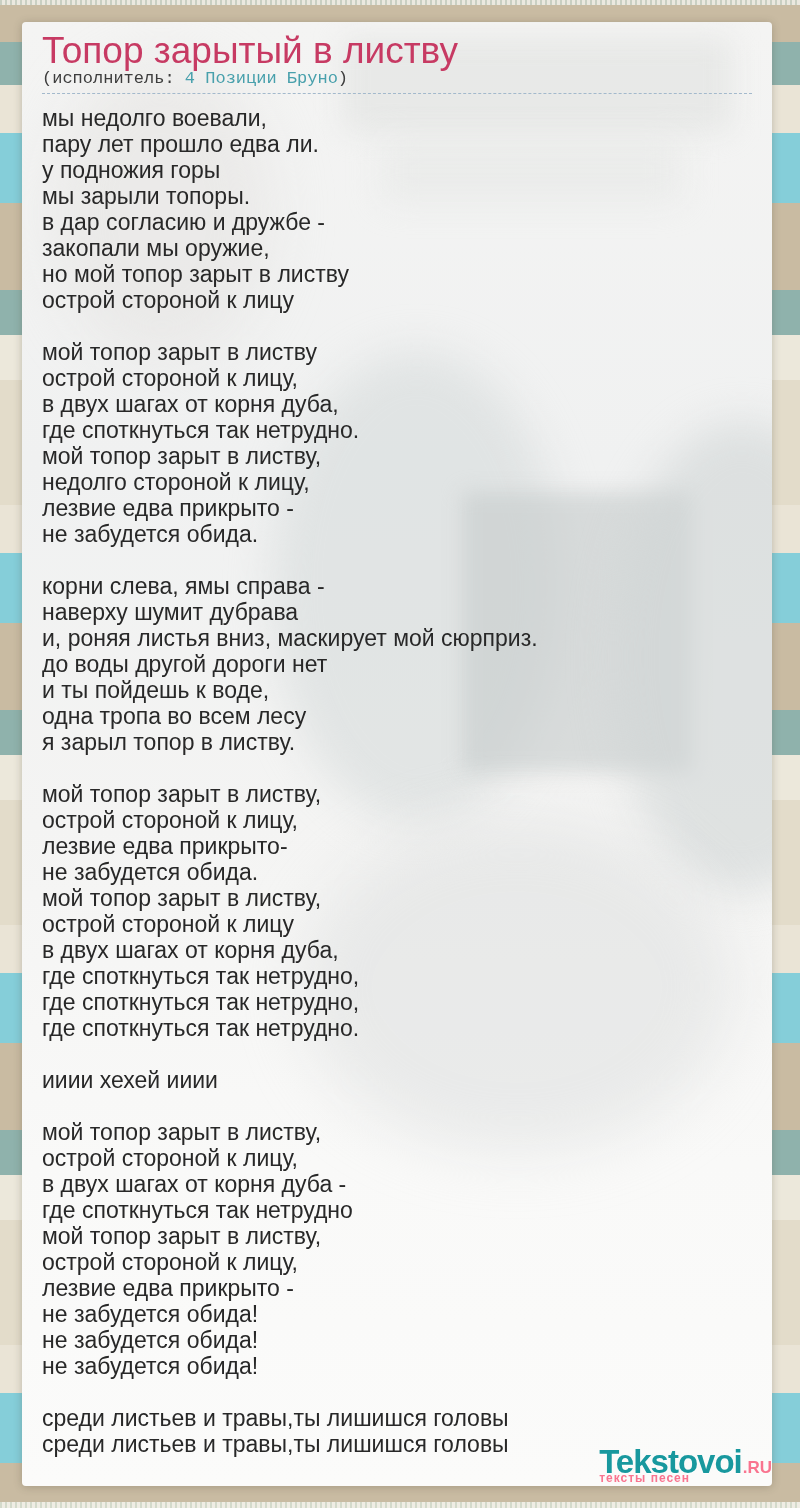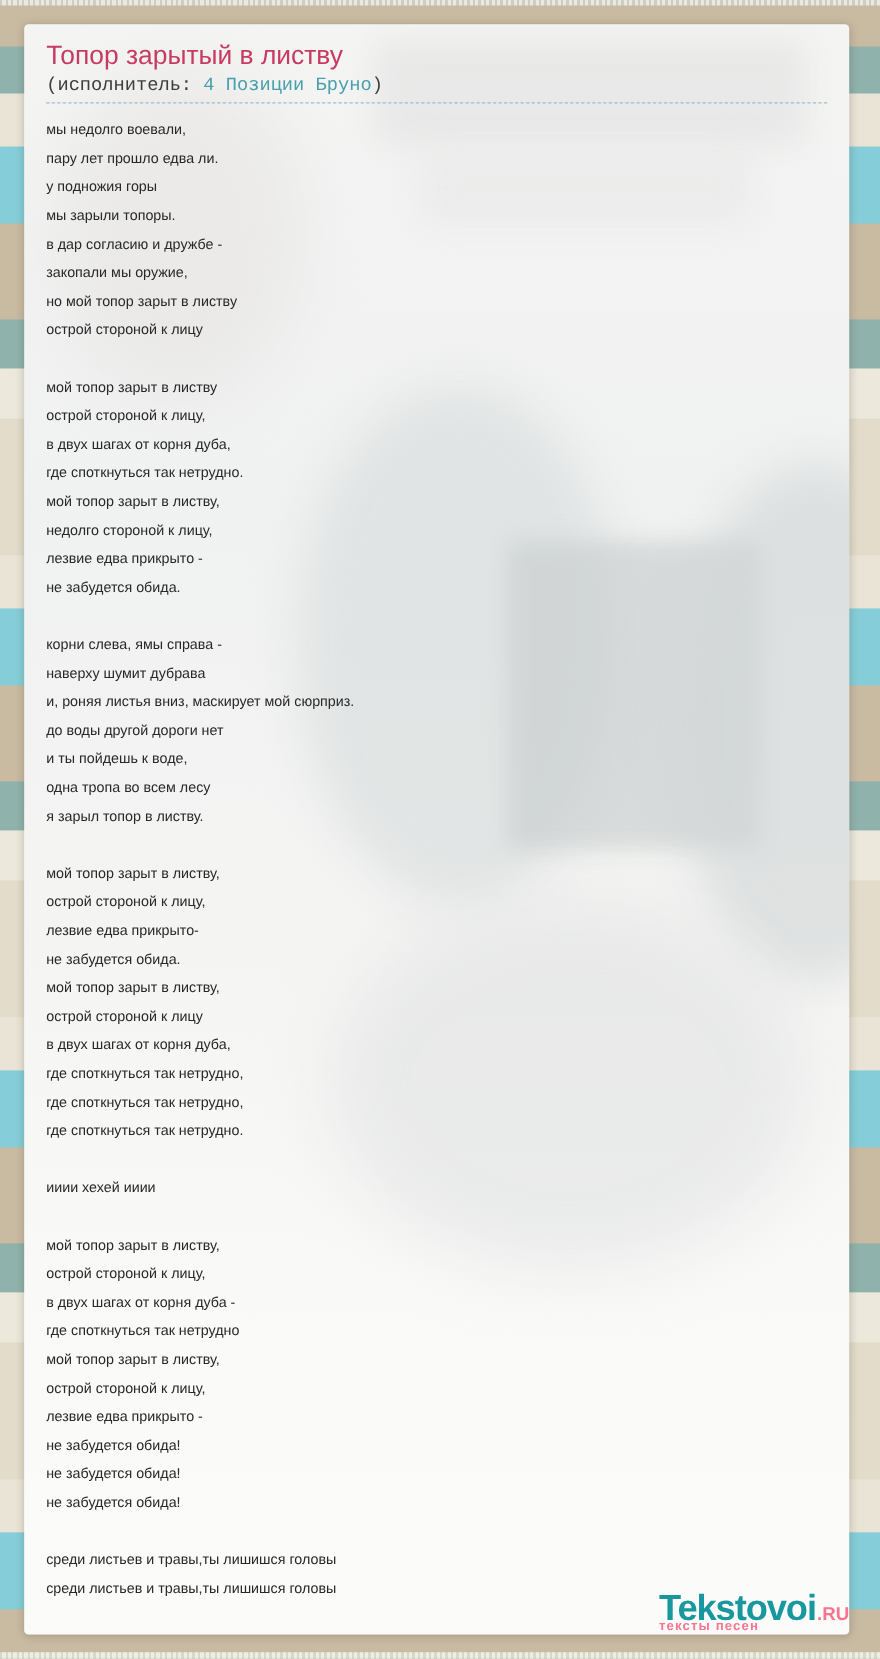--- a/index.html
+++ b/index.html
@@ -62,21 +62,21 @@
   .card-content {
     position: relative;
     z-index: 1;
     height: 100%;
   }
   .header {
     padding: 13px 20px 0 20px;
   }
   .song-title {
     margin: 0;
-    font-size: 24px;
+    font-size: 37px;
     line-height: 31px;
     font-weight: normal;
     color: #c73a63;
   }
   .artist-line {
     margin-top: 3px;
     font-size: 17px;
     line-height: 20px;
     color: #3d3d3d;
     font-family: Liberation Mono, monospace;
@@ -86,21 +86,21 @@
     text-decoration: none;
     cursor: pointer;
   }
   .separator {
     margin-top: 4px;
     height: 0;
     border-top: 1px dashed #a3b9cc;
   }
   .lyrics {
     padding: 11px 20px 0 20px;
-    font-size: 13px;
+    font-size: 23px;
     line-height: 26px;
     color: #282828;
   }
   .stanza {
     margin: 0 0 26px 0;
     white-space: pre-line;
   }
   .site-logo {
     position: absolute;
     right: 0;

